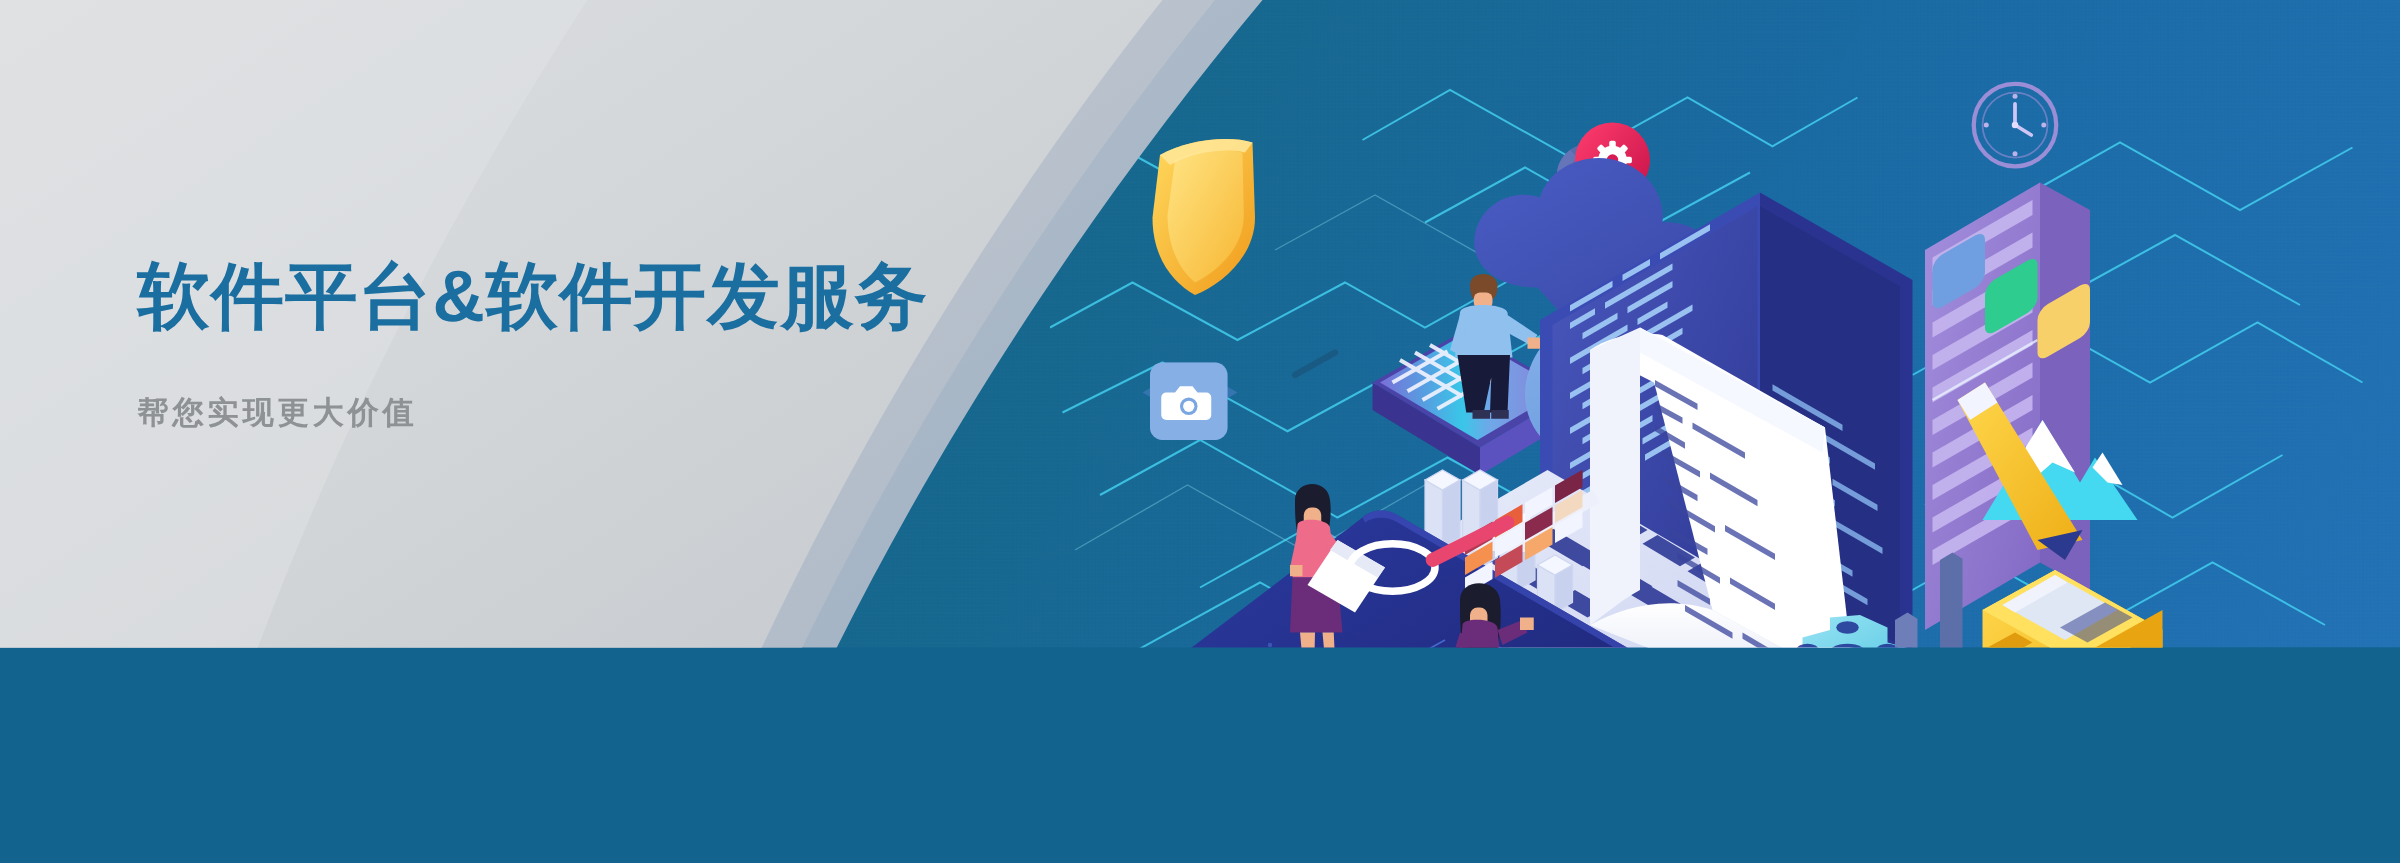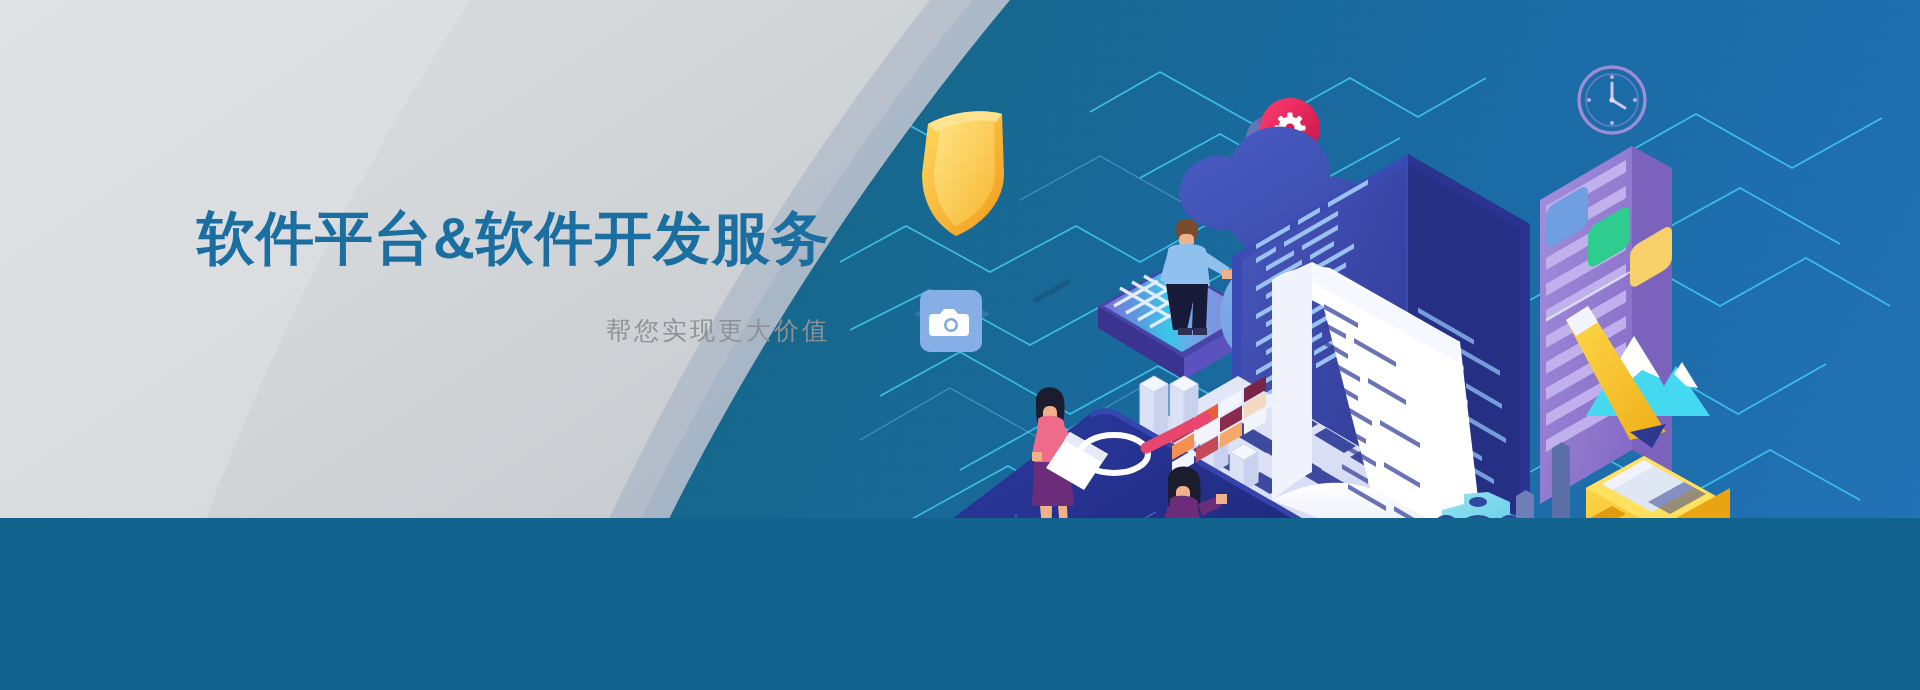--- a/index.html
+++ b/index.html
@@ -1,21 +1,21 @@
 <!DOCTYPE html>
 <html><head>
 <meta charset="utf-8">
 <style>
   html,body{margin:0;padding:0;}
   body{
     width:1920px;height:690px;overflow:hidden;
     font-family:"Liberation Sans","DejaVu Sans",sans-serif;
     background:#12648f;
   }
-  .banner{position:relative;width:1920px;height:518px;overflow:hidden;text-align:right;}
+  .banner{position:relative;width:1920px;height:518px;overflow:hidden;}
 
   
   .bg-blue{
     position:absolute;inset:0;
     background:linear-gradient(118deg,#0f5f8c 0%,#135f88 22%,#17688f 45%,#1a6aa4 70%,#2272b6 100%);
   }
   .bg-blue-noise{
     position:absolute;inset:0;opacity:.22;
     background-image:
       repeating-linear-gradient(0deg,rgba(255,255,255,.035) 0 1px,transparent 1px 3px),
@@ -26,21 +26,21 @@
   .grey-panel{position:absolute;left:0;top:0;width:1060px;height:690px;}
   .grey-panel svg{display:block;}
 
   
   .text-block{position:absolute;left:110px;top:205px;width:720px;}
   .hero-title{
     font-size:58px;line-height:1.14;font-weight:700;color:#1a6ea0;
     letter-spacing:1px;margin:0 0 44px 0;white-space:nowrap;
   }
   .hero-sub{
-    font-size:25px;line-height:1.2;font-weight:400;color:#8e9295;
+    font-size:25px;line-height:1.2;font-weight:700;color:#8e9295;
     letter-spacing:3px;margin:0;white-space:nowrap;
   }
 
   
   .illu{position:absolute;left:840px;top:0;width:1080px;height:690px;}
   .illu svg{display:block;}
 </style>
 </head>
 <body>
 

